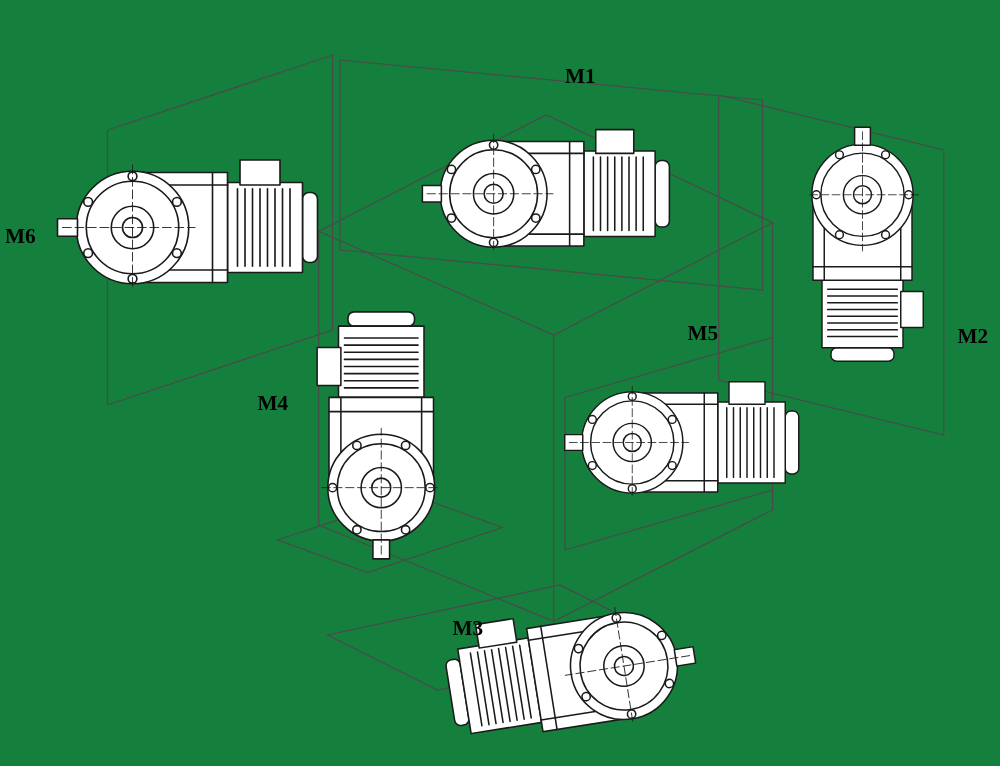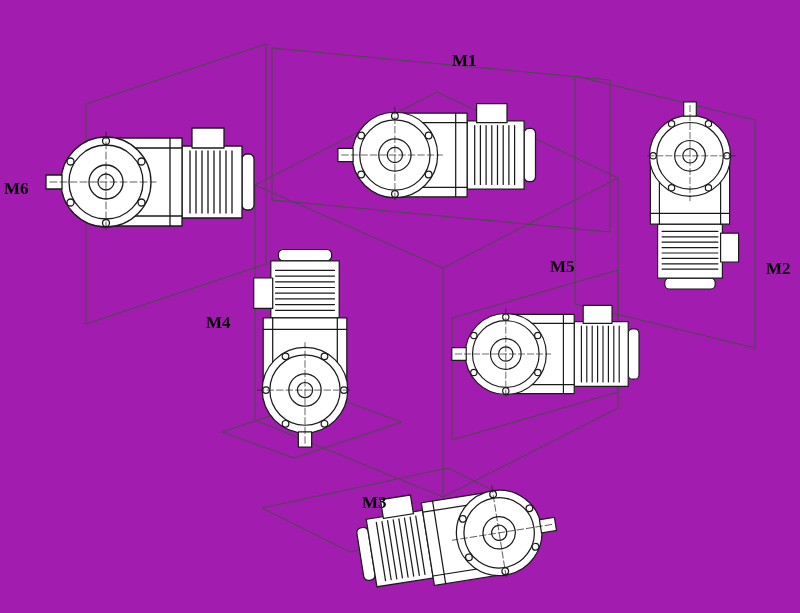--- a/index.html
+++ b/index.html
@@ -4,21 +4,21 @@
 <style>
   html, body {
     margin: 0;
     padding: 0;
     background: #ffffff;
   }
   .stage {
     position: relative;
     width: 800px;
     height: 613px;
-    background: #a21caf;
+    background: #15803d;
     overflow: hidden;
     font-family: "Liberation Serif", serif;
   }
   .stage svg {
     position: absolute;
     left: 0;
     top: 0;
   }
   .pos-label {
     font-family: "Liberation Serif", serif;

